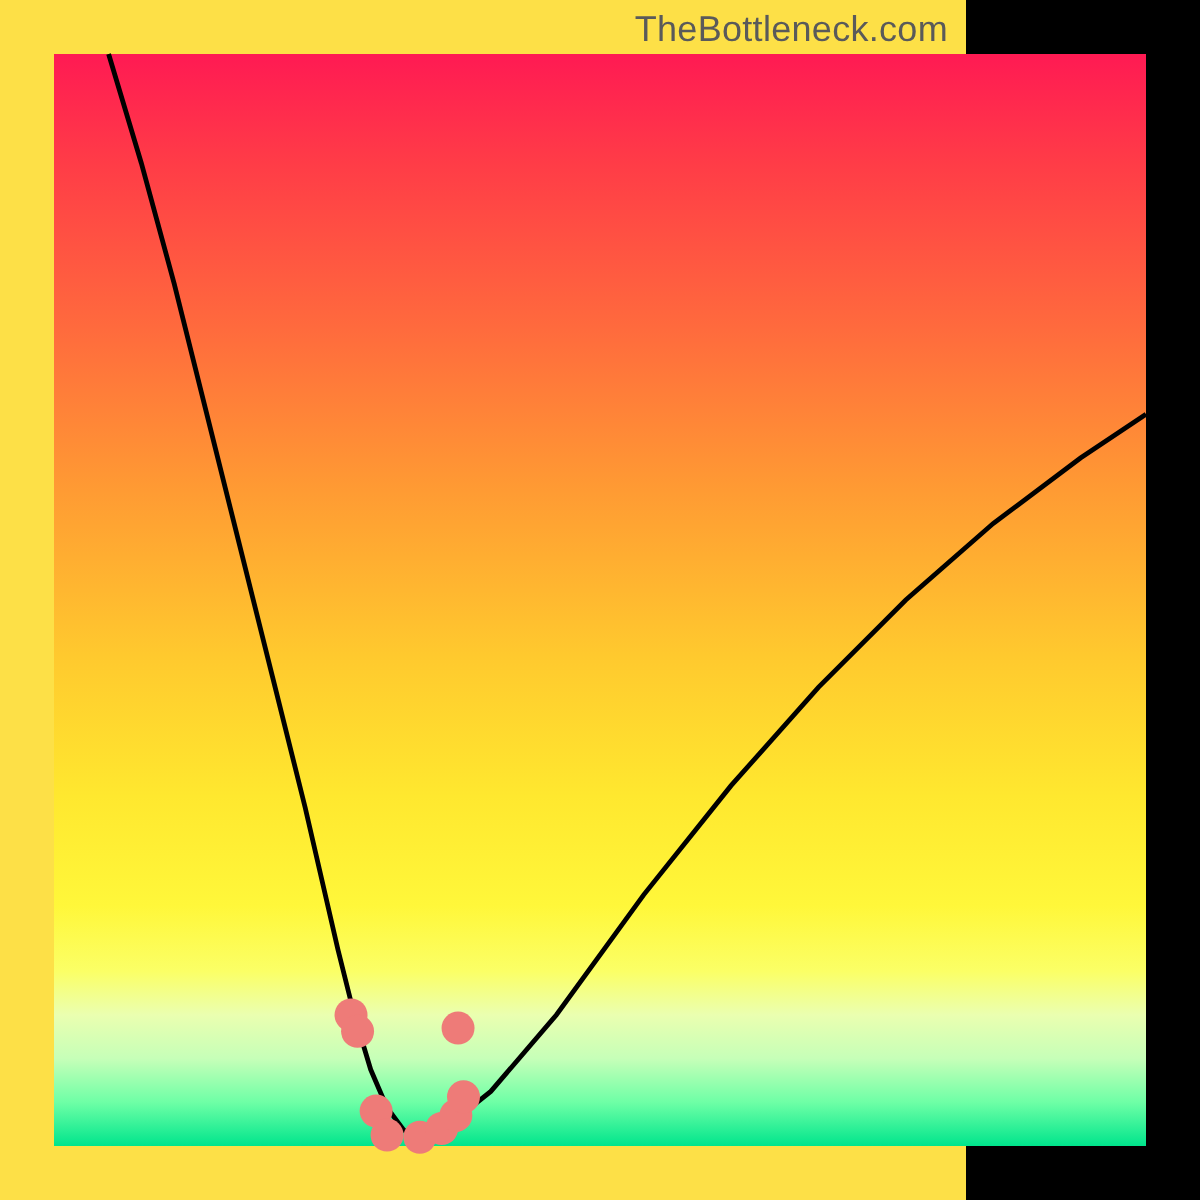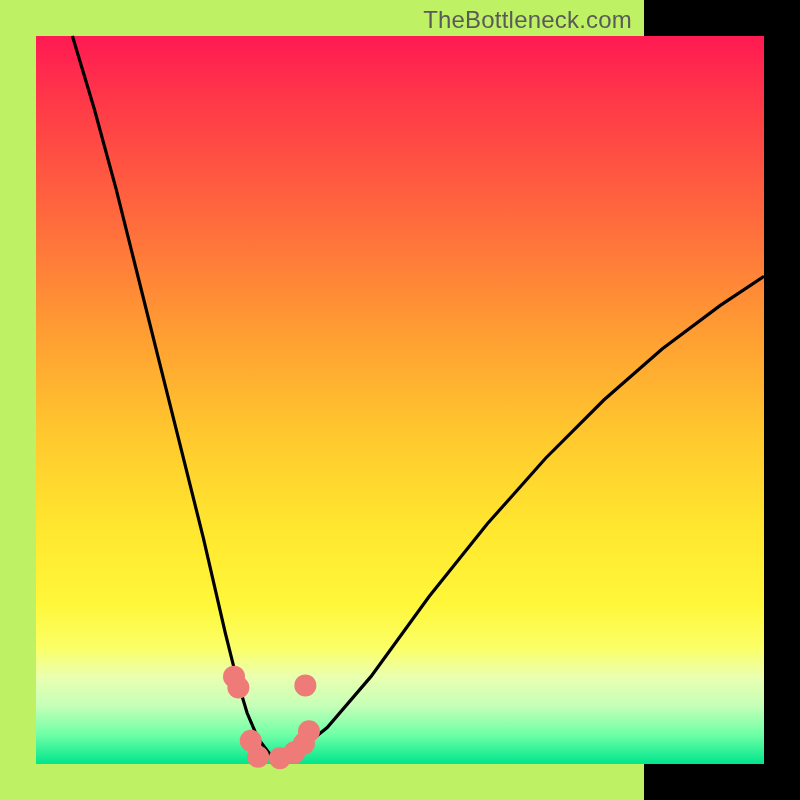--- a/index.html
+++ b/index.html
@@ -10,21 +10,21 @@
     background: #000;
     overflow: hidden;
     font-family: Arial, Helvetica, sans-serif;
   }
   .frame {
     position: absolute;
     left: 0;
     top: 0;
     width: 644px;
     height: 800px;
-    background: #bef264;
+    background: #fde047;
   }
   .plot {
     position: absolute;
     left: 36px;
     top: 36px;
     width: 728px;
     height: 728px;
     background: linear-gradient(
       to bottom,
       #ff1a53 0%,

